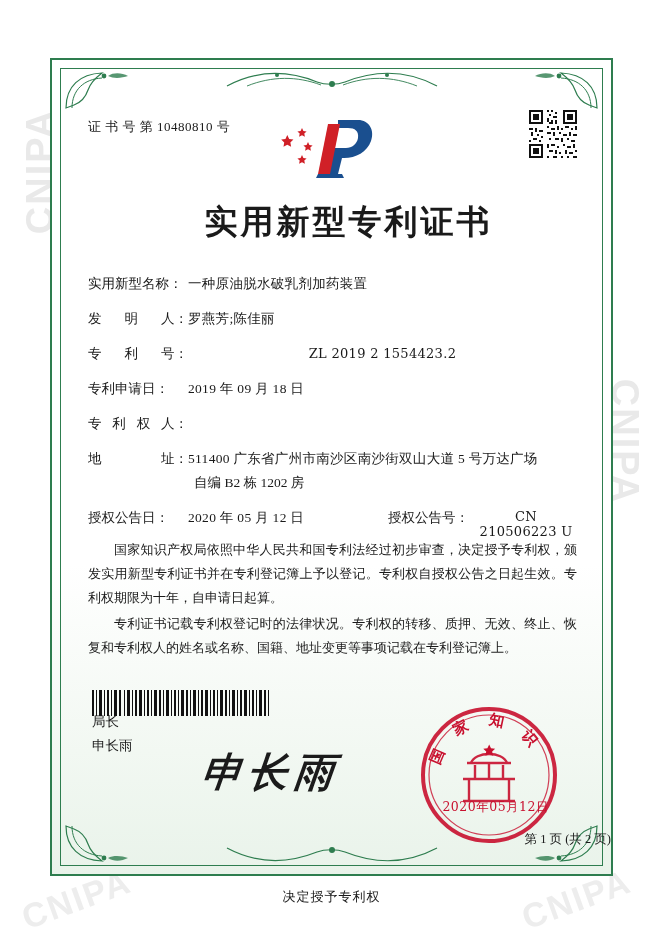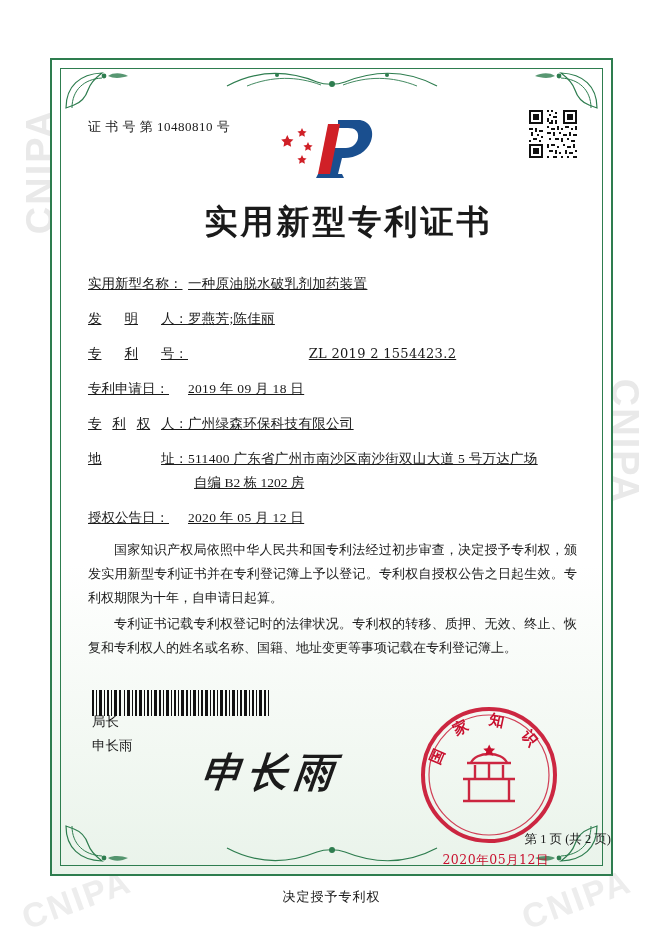--- a/index.html
+++ b/index.html
@@ -109,21 +109,20 @@
     padding-left: 34px;
   }
 
   
   .fields {
     position: absolute;
     left: 36px;
     right: 34px;
     top: 215px;
     font-size: 13.5px;
-    text-decoration: underline;
   }
   .frow {
     display: flex;
     align-items: baseline;
     margin-bottom: 17px;
   }
   .flabel {
     width: 100px;
     flex: 0 0 100px;
     display: flex;
@@ -185,21 +184,21 @@
   .seal {
     position: absolute;
     right: 52px;
     top: 645px;
     width: 140px;
     height: 140px;
   }
   .seal-date {
     position: absolute;
     right: 62px;
-    top: 792px;
+    top: 739px;
     font-size: 12.5px;
     color: #c8102e;
     font-family: "DejaVu Serif", serif;
     letter-spacing: 0.5px;
   }
 
   
   .pageno {
     position: absolute;
     left: 0; right: 0;
@@ -403,36 +402,39 @@
       <div class="fvalue">2019 年 09 月 18 日</div>
     </div>
 
     <div class="frow">
       <div class="flabel">
         <span>专</span>
         <span>利</span>
         <span>权</span>
         <span>人：</span>
       </div>
-      <div class="fvalue">广州绿森环保科技有限公司</div>
     </div>
 
     <div class="frow">
       <div class="flabel">
         <span>地</span>
         <span>址：</span>
       </div>
       <div class="fvalue">511400 广东省广州市南沙区南沙街双山大道 5 号万达广场</div>
     </div>
     <div class="addr-2">自编 B2 栋 1202 房</div>
 
     <div class="frow tworow">
       <div class="left">
         <div class="flabel">授权公告日：</div>
         <div class="fvalue">2020 年 05 月 12 日</div>
+      </div>
+      <div class="right">
+        <div class="rlabel">授权公告号：</div>
+        <div class="fvalue mono">CN 210506223 U</div>
       </div>
     </div>
   </div>
 
   <div class="para">
     <p>国家知识产权局依照中华人民共和国专利法经过初步审查，决定授予专利权，颁发实用新型专利证书并在专利登记簿上予以登记。专利权自授权公告之日起生效。专利权期限为十年，自申请日起算。</p>
     <p>专利证书记载专利权登记时的法律状况。专利权的转移、质押、无效、终止、恢复和专利权人的姓名或名称、国籍、地址变更等事项记载在专利登记簿上。</p>
   </div>
 
   <div class="barcode">

